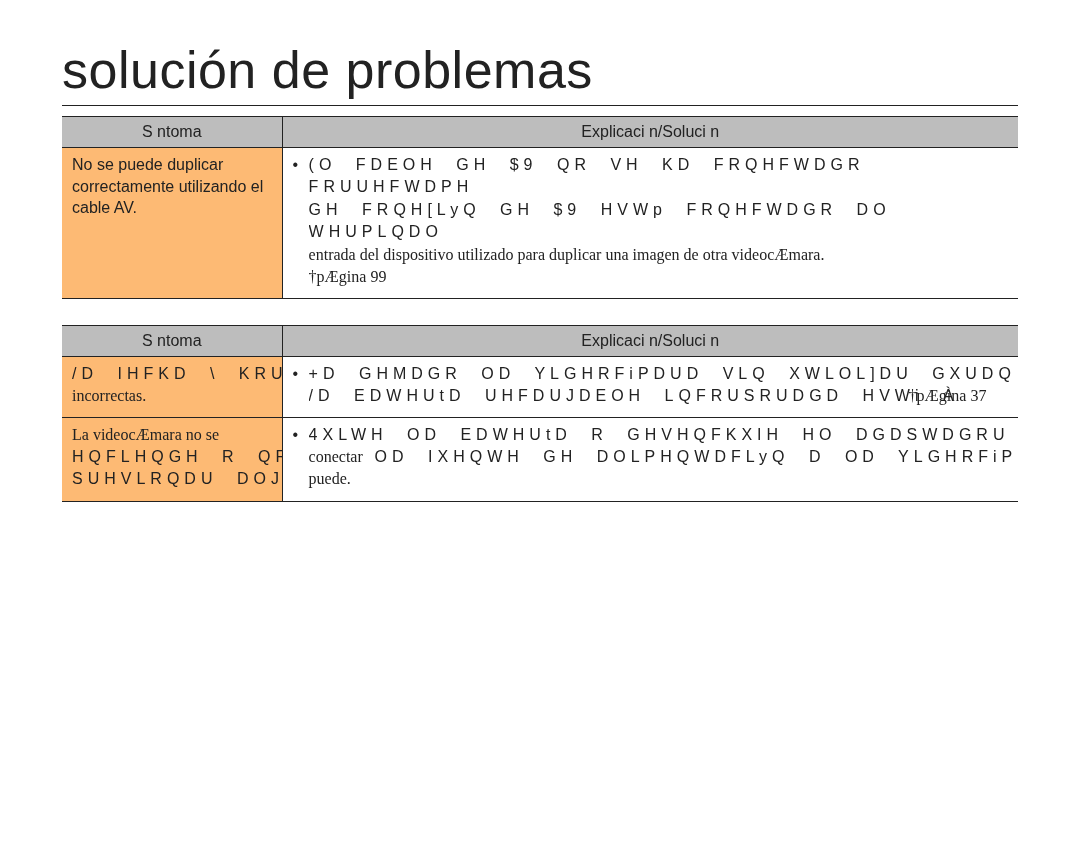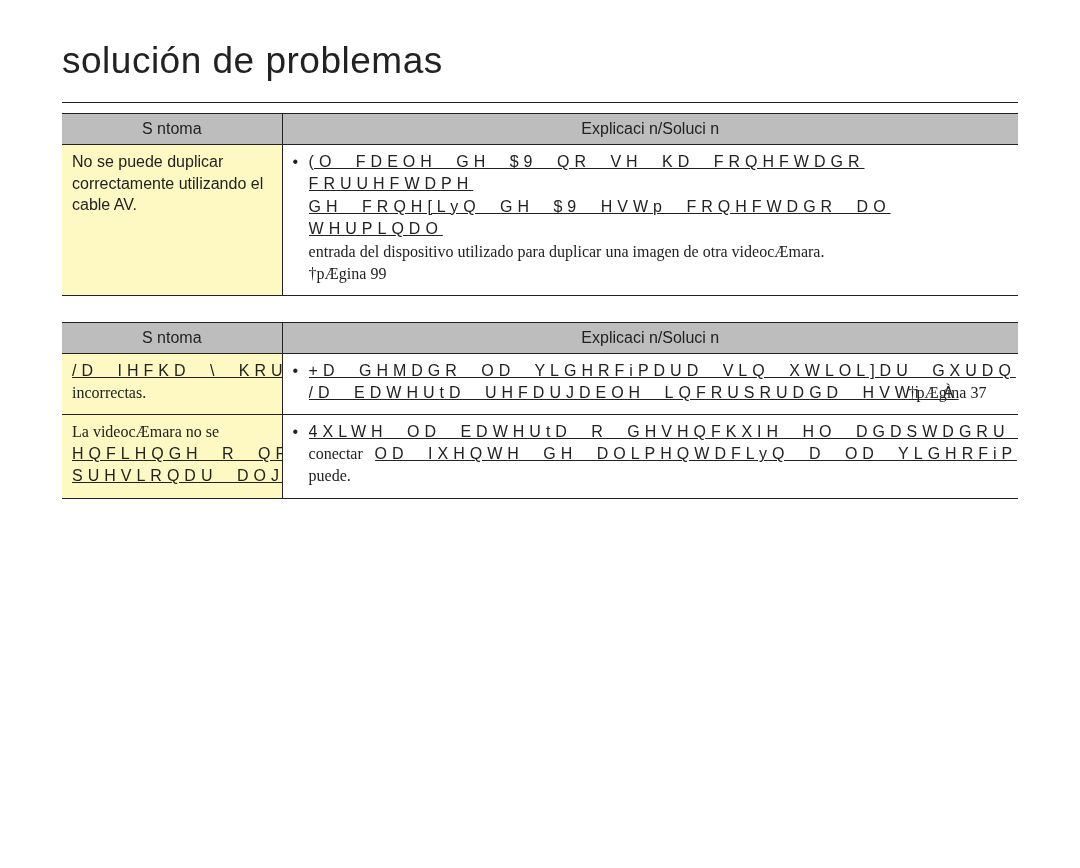--- a/index.html
+++ b/index.html
@@ -4,25 +4,25 @@
 <style>
   * { box-sizing: border-box; margin: 0; padding: 0; }
   html, body { width: 1080px; height: 868px; background: #fff; font-family: Arial, Helvetica, sans-serif; color: #222; }
   .page {
     padding: 40px 62px 20px 62px;
     width: 1080px;
     height: 868px;
     position: relative;
   }
   .title {
-    font-size: 37px;
+    font-size: 52px;
     font-weight: 300;
     letter-spacing: 0.5px;
     border-bottom: 1.5px solid #222;
-    padding-bottom: 20px;
+    padding-bottom: 5px;
     margin-bottom: 10px;
     font-family: "Helvetica Neue", Arial, sans-serif;
   }
   .subtitle {
     font-size: 18px;
     margin: 8px 0 10px 0;
     font-weight: 400;
   }
   table.tb {
     width: 100%;
@@ -39,32 +39,32 @@
     border-bottom: 1px solid #222;
     margin-top: 12px;
   }
   table.tb th:first-child { width: 220px; border-right: 1px solid #222; }
   table.tb td {
     vertical-align: top;
     padding: 6px 10px 10px 10px;
     border-bottom: 1px solid #222;
   }
   table.tb td.sym {
-    background: #fef9c3;
+    background: #fdba74;
     border-right: 1px solid #222;
     width: 220px;
     line-height: 1.35;
   }
   table.tb td.exp {
     line-height: 1.4;
     letter-spacing: 0.5px;
   }
   .bullet { display: flex; gap: 10px; }
   .bullet .dot { flex: 0 0 auto; }
-  .garble { letter-spacing: 5px; word-spacing: 10px; white-space: normal; overflow: hidden; text-decoration: underline; }
+  .garble { letter-spacing: 5px; word-spacing: 10px; white-space: normal; overflow: hidden; }
   .pg-ref { letter-spacing: 0; word-spacing: normal; font-family: Liberation Serif, serif; }
   .overlap-stack { position: relative; }
   .overlap-stack .layer {
     position: absolute; left: 0; top: 0; white-space: nowrap;
   }
   .page-num {
     position: absolute;
     bottom: 36px;
     left: 0; right: 0;
     text-align: center;

